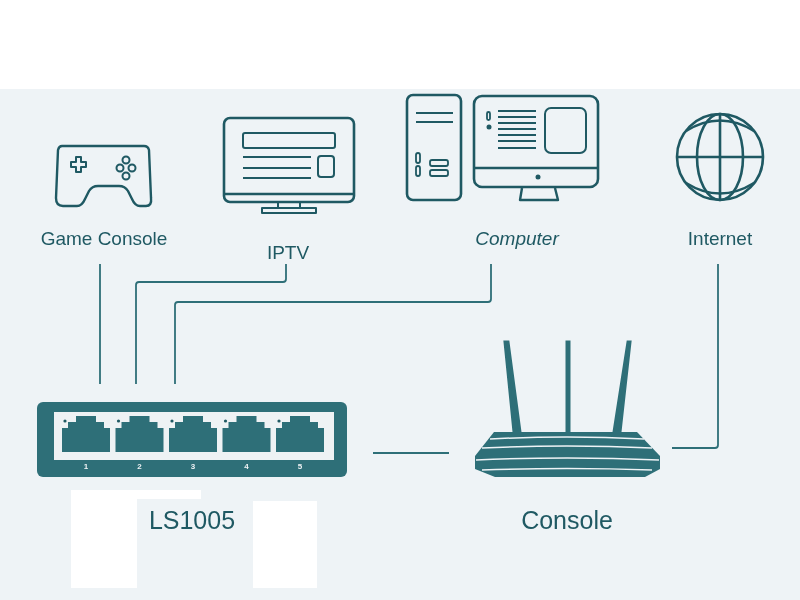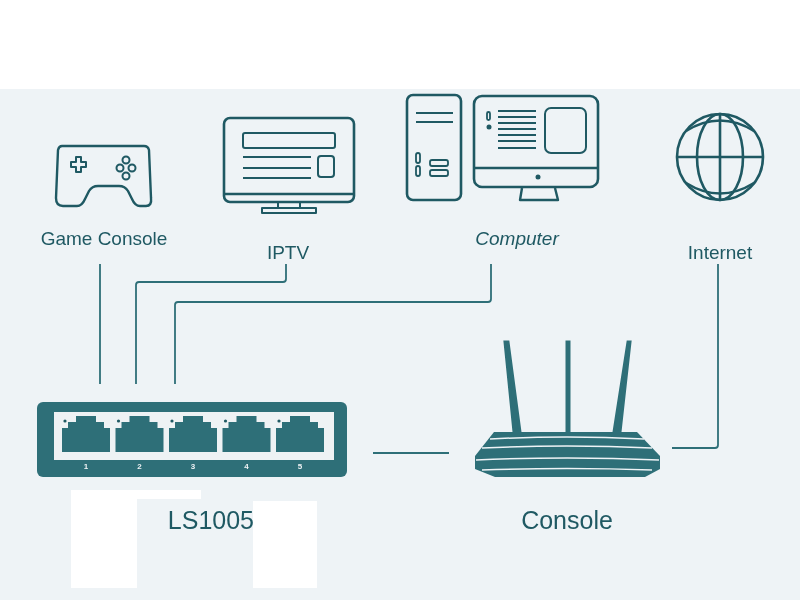--- a/index.html
+++ b/index.html
@@ -119,20 +119,20 @@
     <path d="M490,439 Q567,435 644,439" stroke="#eef3f6" stroke-width="1.5" fill="none"></path>
     <path d="M482,448 Q567,444 652,448" stroke="#eef3f6" stroke-width="1.5" fill="none"></path>
     <path d="M476,460 Q567,456 659,460" stroke="#eef3f6" stroke-width="1.5" fill="none"></path>
     <path d="M482,470 Q567,467 652,470" stroke="#eef3f6" stroke-width="1.5" fill="none"></path>
   </g>
 </svg>
 
 <div class="label" style="left:24px; top:228px; width:160px;">Game Console</div>
 <div class="label" style="left:240px; top:242px; width:96px;">IPTV</div>
 <div class="label" style="left:452px; top:228px; width:130px;font-style:italic;">Computer</div>
-<div class="label" style="left:660px; top:228px; width:120px;margin-top:14px;">Internet</div>
+<div class="label" style="left:660px; top:228px; width:120px;">Internet</div>
 
 <div class="mask" style="left:71px; top:490px; width:130px; height:9px;"></div>
 <div class="mask" style="left:71px; top:490px; width:66px; height:98px;"></div>
 <div class="mask" style="left:253px; top:501px; width:64px; height:87px;"></div>
 
-<div class="label big" style="left:130px; top:506px; width:124px;text-align:right;">LS1005</div>
+<div class="label big" style="left:130px; top:506px; width:124px;">LS1005</div>
 <div class="label big" style="left:500px; top:506px; width:134px;">Console</div>
 
 </body></html>

